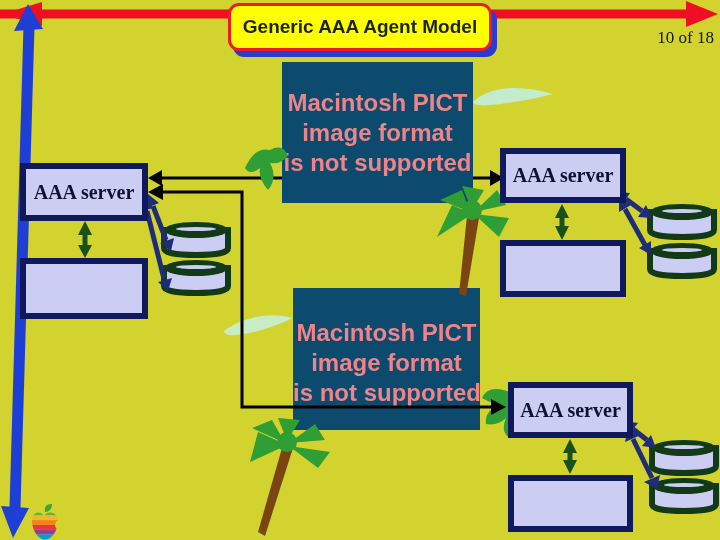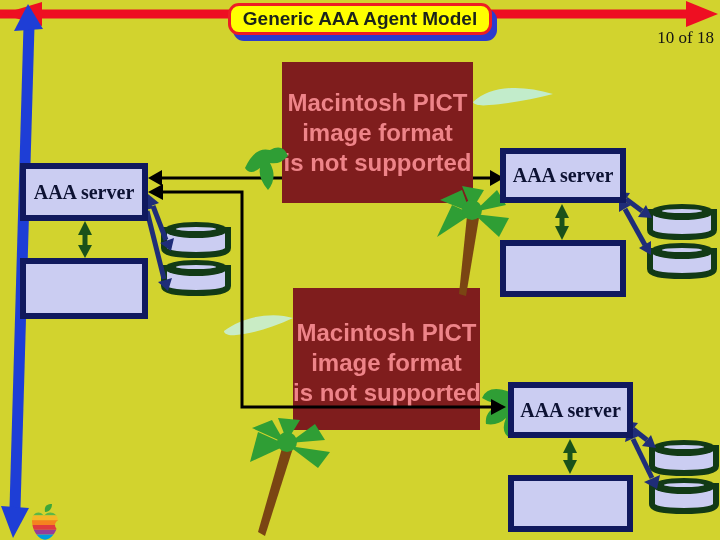--- a/index.html
+++ b/index.html
@@ -3,21 +3,21 @@
 <meta charset="utf-8">
 <style>
   html,body{margin:0;padding:0;background:#888;}
   .slide{
     position:relative;width:720px;height:540px;overflow:hidden;
     background:#d2d32e;
     font-family:"Liberation Sans", sans-serif;
   }
   svg.layer{position:absolute;left:0;top:0;width:720px;height:540px;}
   .pict{
-    position:absolute;background:#7f1d1d;
+    position:absolute;background:#0c4a6e;
     color:#ee8489;font-weight:bold;font-size:24px;line-height:30px;
     text-align:center;z-index:2;
   }
   .pict .pline{white-space:nowrap;}
   .pict-top{left:282px;top:62px;width:191px;height:141px;padding-top:26px;box-sizing:border-box;}
   .pict-bottom{left:293px;top:288px;width:187px;height:142px;padding-top:30px;box-sizing:border-box;}
   .under{z-index:1;}
   .over{z-index:3;}
   .node{
     position:absolute;box-sizing:border-box;z-index:4;
@@ -26,21 +26,21 @@
     font-family:"Liberation Serif", serif;font-weight:bold;
     font-size:20px;color:#0d1233;
   }
   .node-l1{left:20px;top:163px;width:128px;height:58px;}
   .node-l2{left:20px;top:258px;width:128px;height:61px;}
   .node-r1{left:500px;top:148px;width:126px;height:55px;}
   .node-r2{left:500px;top:240px;width:126px;height:57px;}
   .node-r3{left:508px;top:382px;width:125px;height:56px;}
   .node-r4{left:508px;top:475px;width:125px;height:57px;}
   .title-box{
-    position:absolute;left:228px;top:3px;width:264px;height:32px;box-sizing:border-box;z-index:5;
+    position:absolute;left:228px;top:3px;width:264px;height:48px;box-sizing:border-box;z-index:5;
     background:#ffff00;border:3px solid #ed1c24;border-radius:11px;
     box-shadow:5px 6px 0 0 #2b3bcd;
     display:flex;align-items:center;justify-content:center;
     font-size:19px;font-weight:bold;color:#1b231b;
   }
   .page-indicator{
     position:absolute;top:20px;right:6px;z-index:5;
     font-family:"Liberation Serif", serif;font-size:17px;color:#141414;margin-top:8px;
   }
   .apple{position:absolute;left:30px;top:504px;z-index:6;}

